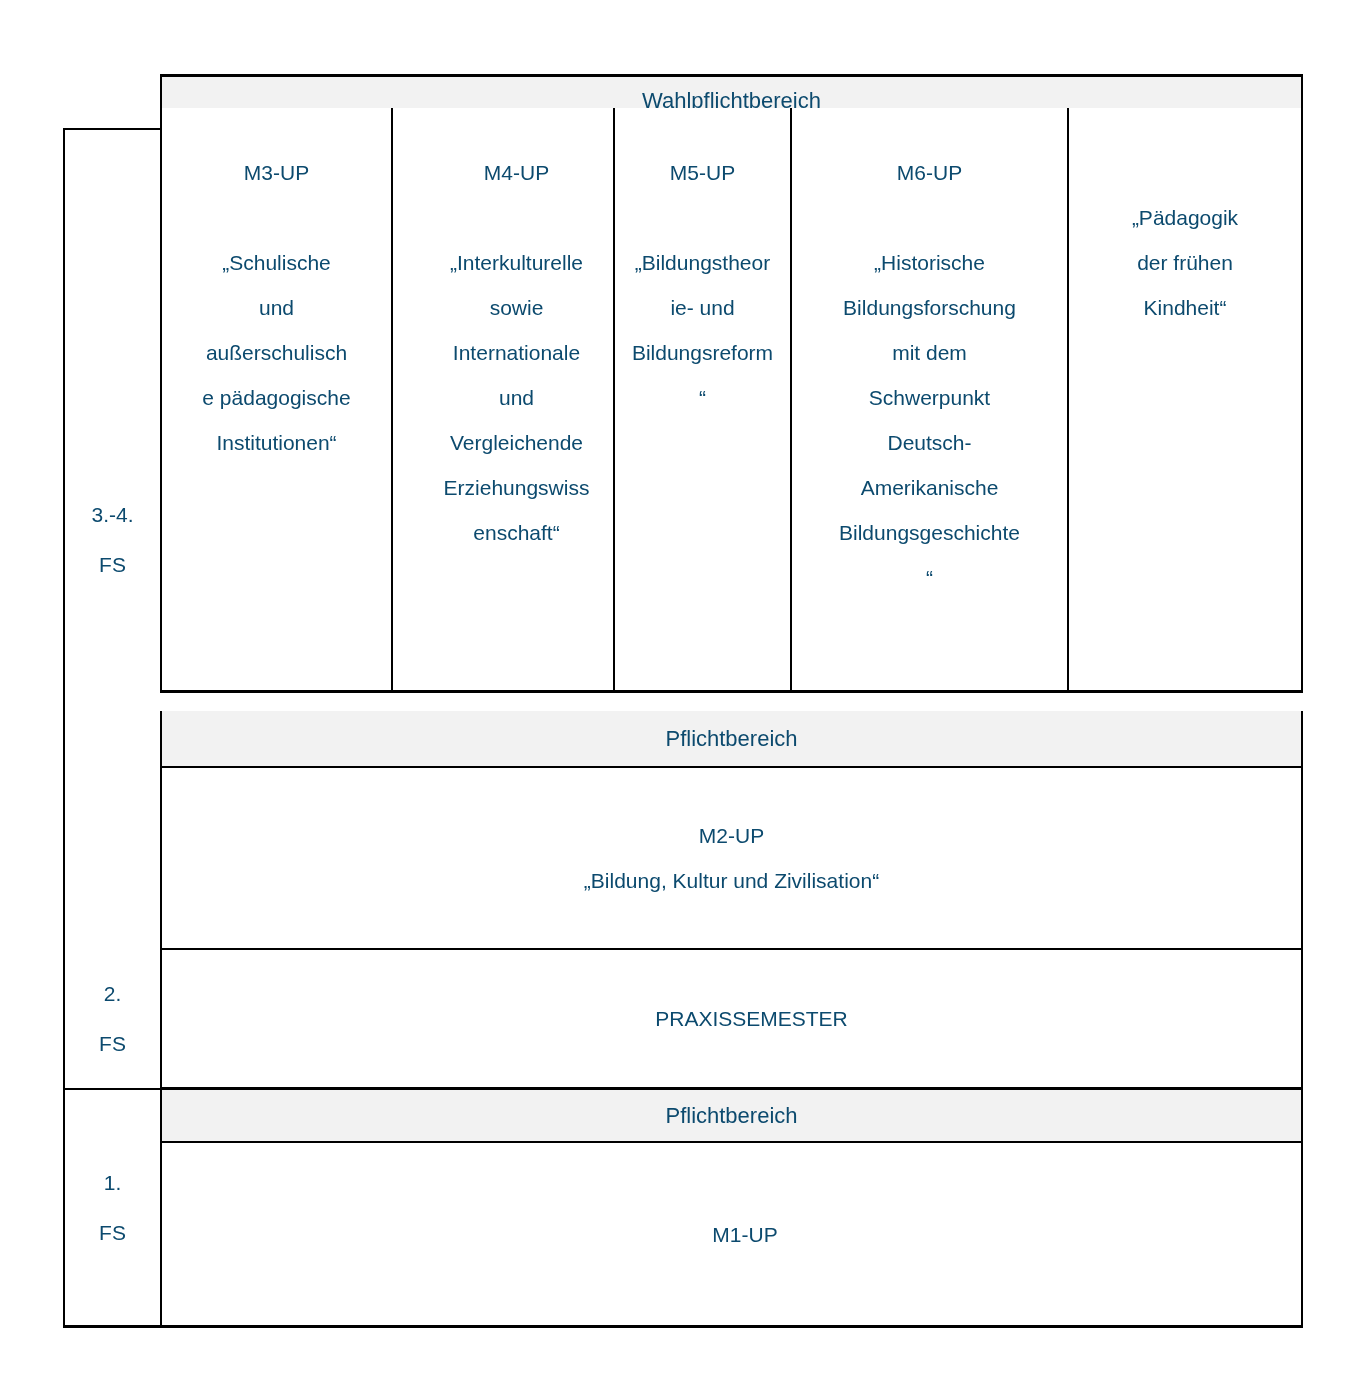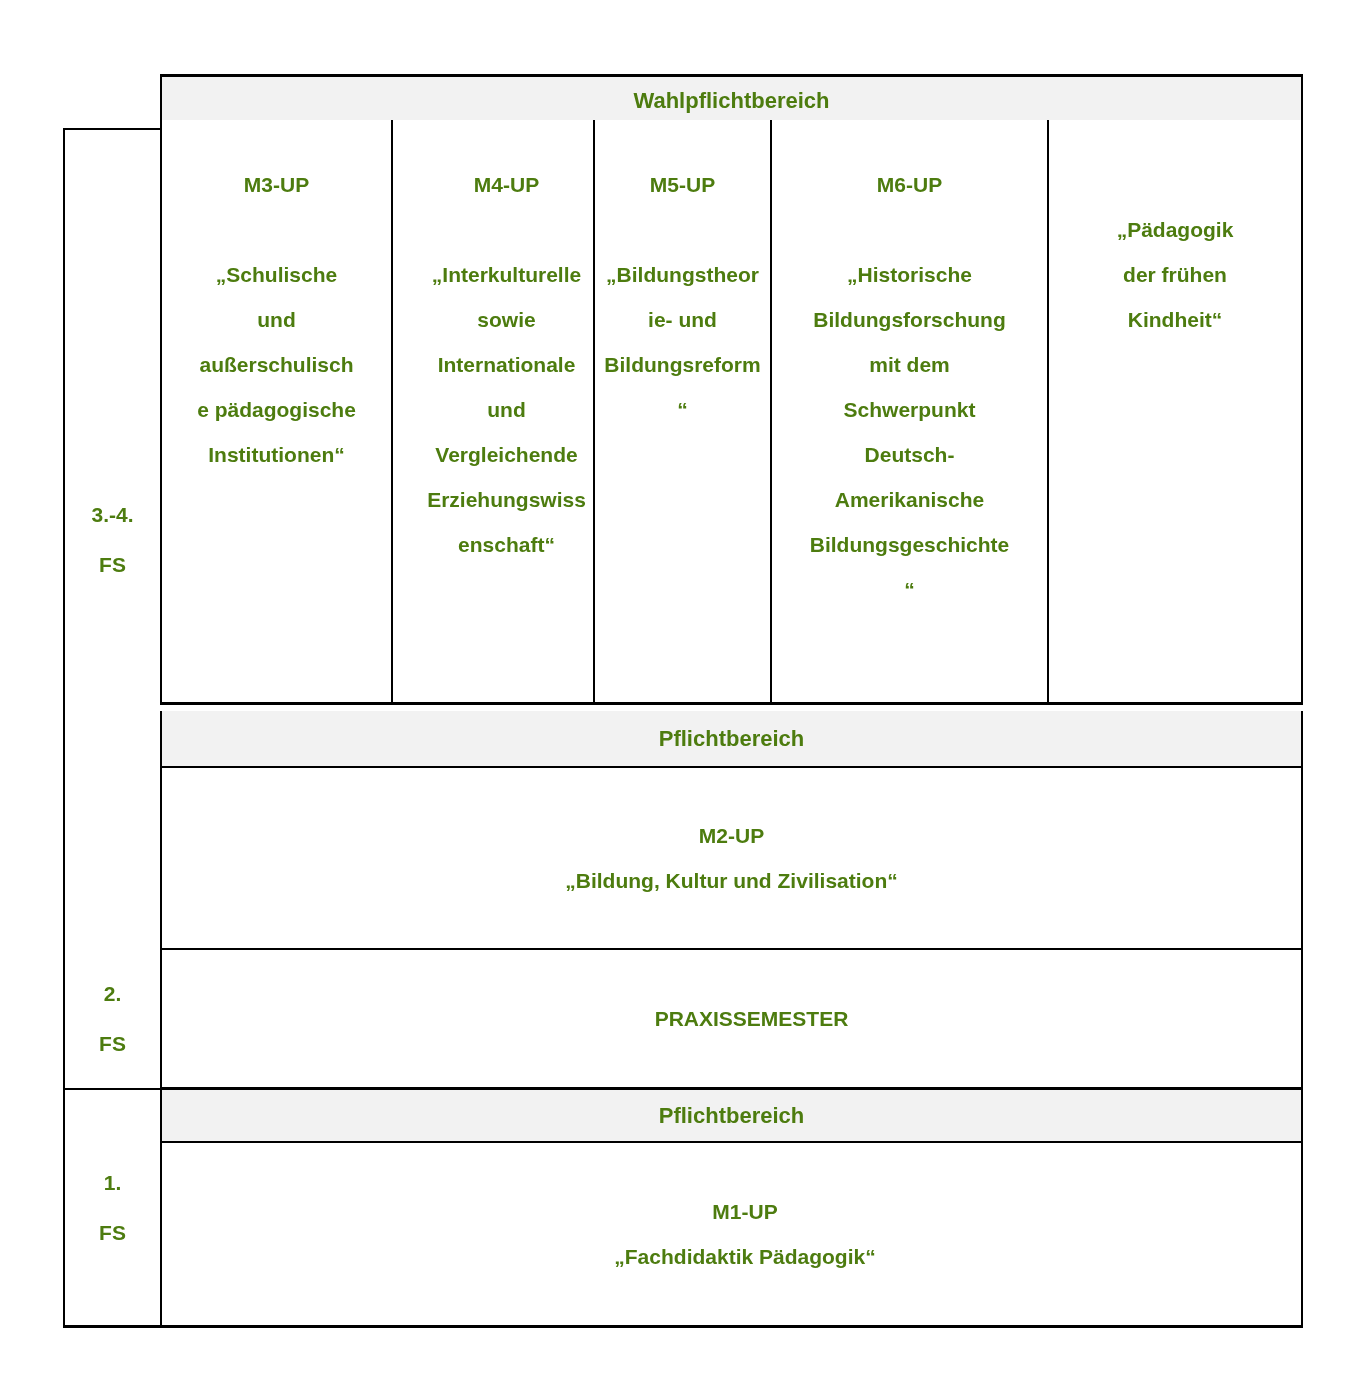--- a/index.html
+++ b/index.html
@@ -1,22 +1,21 @@
 <!DOCTYPE html>
 <html><head>
 <meta charset="utf-8">
 <style>
   html,body{margin:0;padding:0;background:#ffffff;}
   #page{
     position:relative;
     width:1367px;height:1399px;
     background:#ffffff;
     font-family:"Liberation Sans", sans-serif;
-    color:#4d7c0f;
-    font-weight:bold;
+    color:#0c4a6e;
   }
   .box{
     position:absolute;
     box-sizing:border-box;
     background:#ffffff;
   }
   .graybar{
     display:flex;align-items:center;justify-content:center;
     font-size:22px;
   }
@@ -24,41 +23,41 @@
     display:flex;flex-direction:column;align-items:center;justify-content:center;
     text-align:center;
   }
   
   #wahlbar{
     left:160px;top:74px;width:1143px;height:52px;
     border:2px solid #000;border-top-width:3px;
   }
   
   #colsrow{
-    left:160px;top:120px;width:1143px;height:585px;
+    left:160px;top:108px;width:1143px;height:585px;
     border-left:2px solid #000;border-right:2px solid #000;border-bottom:3px solid #000;
     display:flex;
   }
   .modcol{
     box-sizing:border-box;
     padding-top:42px;
     text-align:center;
     font-size:21px;
     line-height:45px;
   }
   .modcol + .modcol{border-left:2px solid #000;}
   .mod-code{line-height:45px;}
   .mod-title{
     margin-top:45px;
     white-space:pre-line;
     line-height:45px;
     padding:0 6px;
   }
   #col-m3{width:229px;}
-  #col-m4{width:202px;padding-left:27px;}
+  #col-m4{width:222px;padding-left:27px;}
   #col-m5{width:177px;}
   #col-m6{width:277px;}
   #col-m7{flex:1;}
   
   #pflicht1{
     left:160px;top:711px;width:1143px;height:57px;
     border-left:2px solid #000;border-right:2px solid #000;border-bottom:2px solid #000;
   }
   
   #m2row{
@@ -173,16 +172,15 @@
   <div id="praxrow" class="box cellcenter">
     <div>PRAXISSEMESTER</div>
   </div>
 
   <div id="pflicht2" class="box graybar" style="background: rgb(242, 242, 242);">
     <span>Pflichtbereich</span>
   </div>
 
   <div id="m1row" class="box cellcenter">
     <div>M1-UP</div>
-    <div>„Fachdidaktik Pädagogik“</div>
   </div>
 
 </div>
 
 </body></html>

